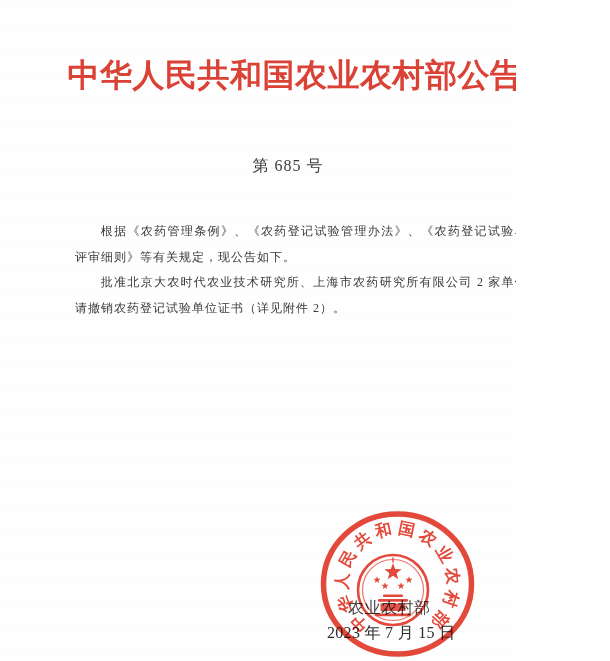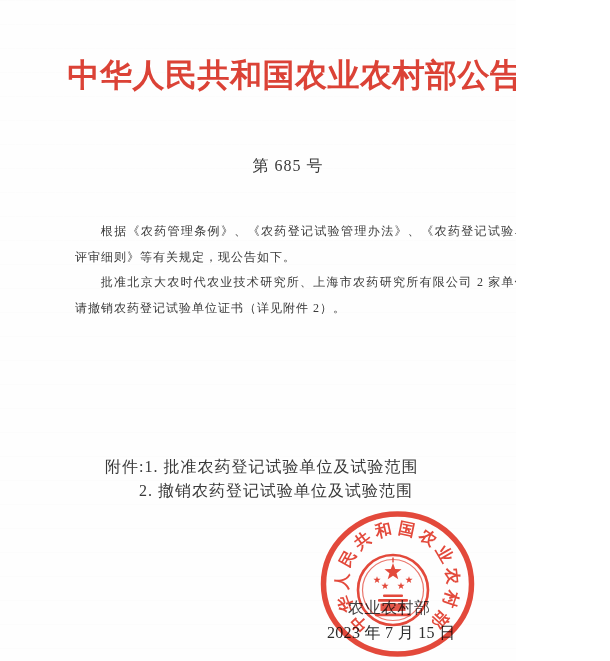--- a/index.html
+++ b/index.html
@@ -105,24 +105,20 @@
 
   <h1 class="doc-title">中华人民共和国农业农村部公告</h1>
 
   <div class="doc-number">第 685 号</div>
 
   <div class="doc-body">
     <p>根据《农药管理条例》、《农药登记试验管理办法》、《农药登记试验单位评审细则》等有关规定，现公告如下。</p>
     <p>批准北京大农时代农业技术研究所、上海市农药研究所有限公司 2 家单位申请撤销农药登记试验单位证书（详见附件 2）。</p>
   </div>
 
-  <div class="attachments">
-    <div class="att-row1"><span>附件:</span><span>1. 批准农药登记试验单位及试验范围</span></div>
-    <div class="att-row2"><span>2. 撤销农药登记试验单位及试验范围</span></div>
-  </div>
 
   <div class="issuer">农业农村部</div>
 
   <div class="issue-date">2023 年 7 月 15 日</div>
 
   <svg class="seal" viewBox="0 0 156 150" xmlns="http://www.w3.org/2000/svg">
 
     <ellipse cx="77.5" cy="76" rx="74" ry="70" fill="none" stroke="#e23b2c" stroke-width="5.5"></ellipse>
 
     <defs>

